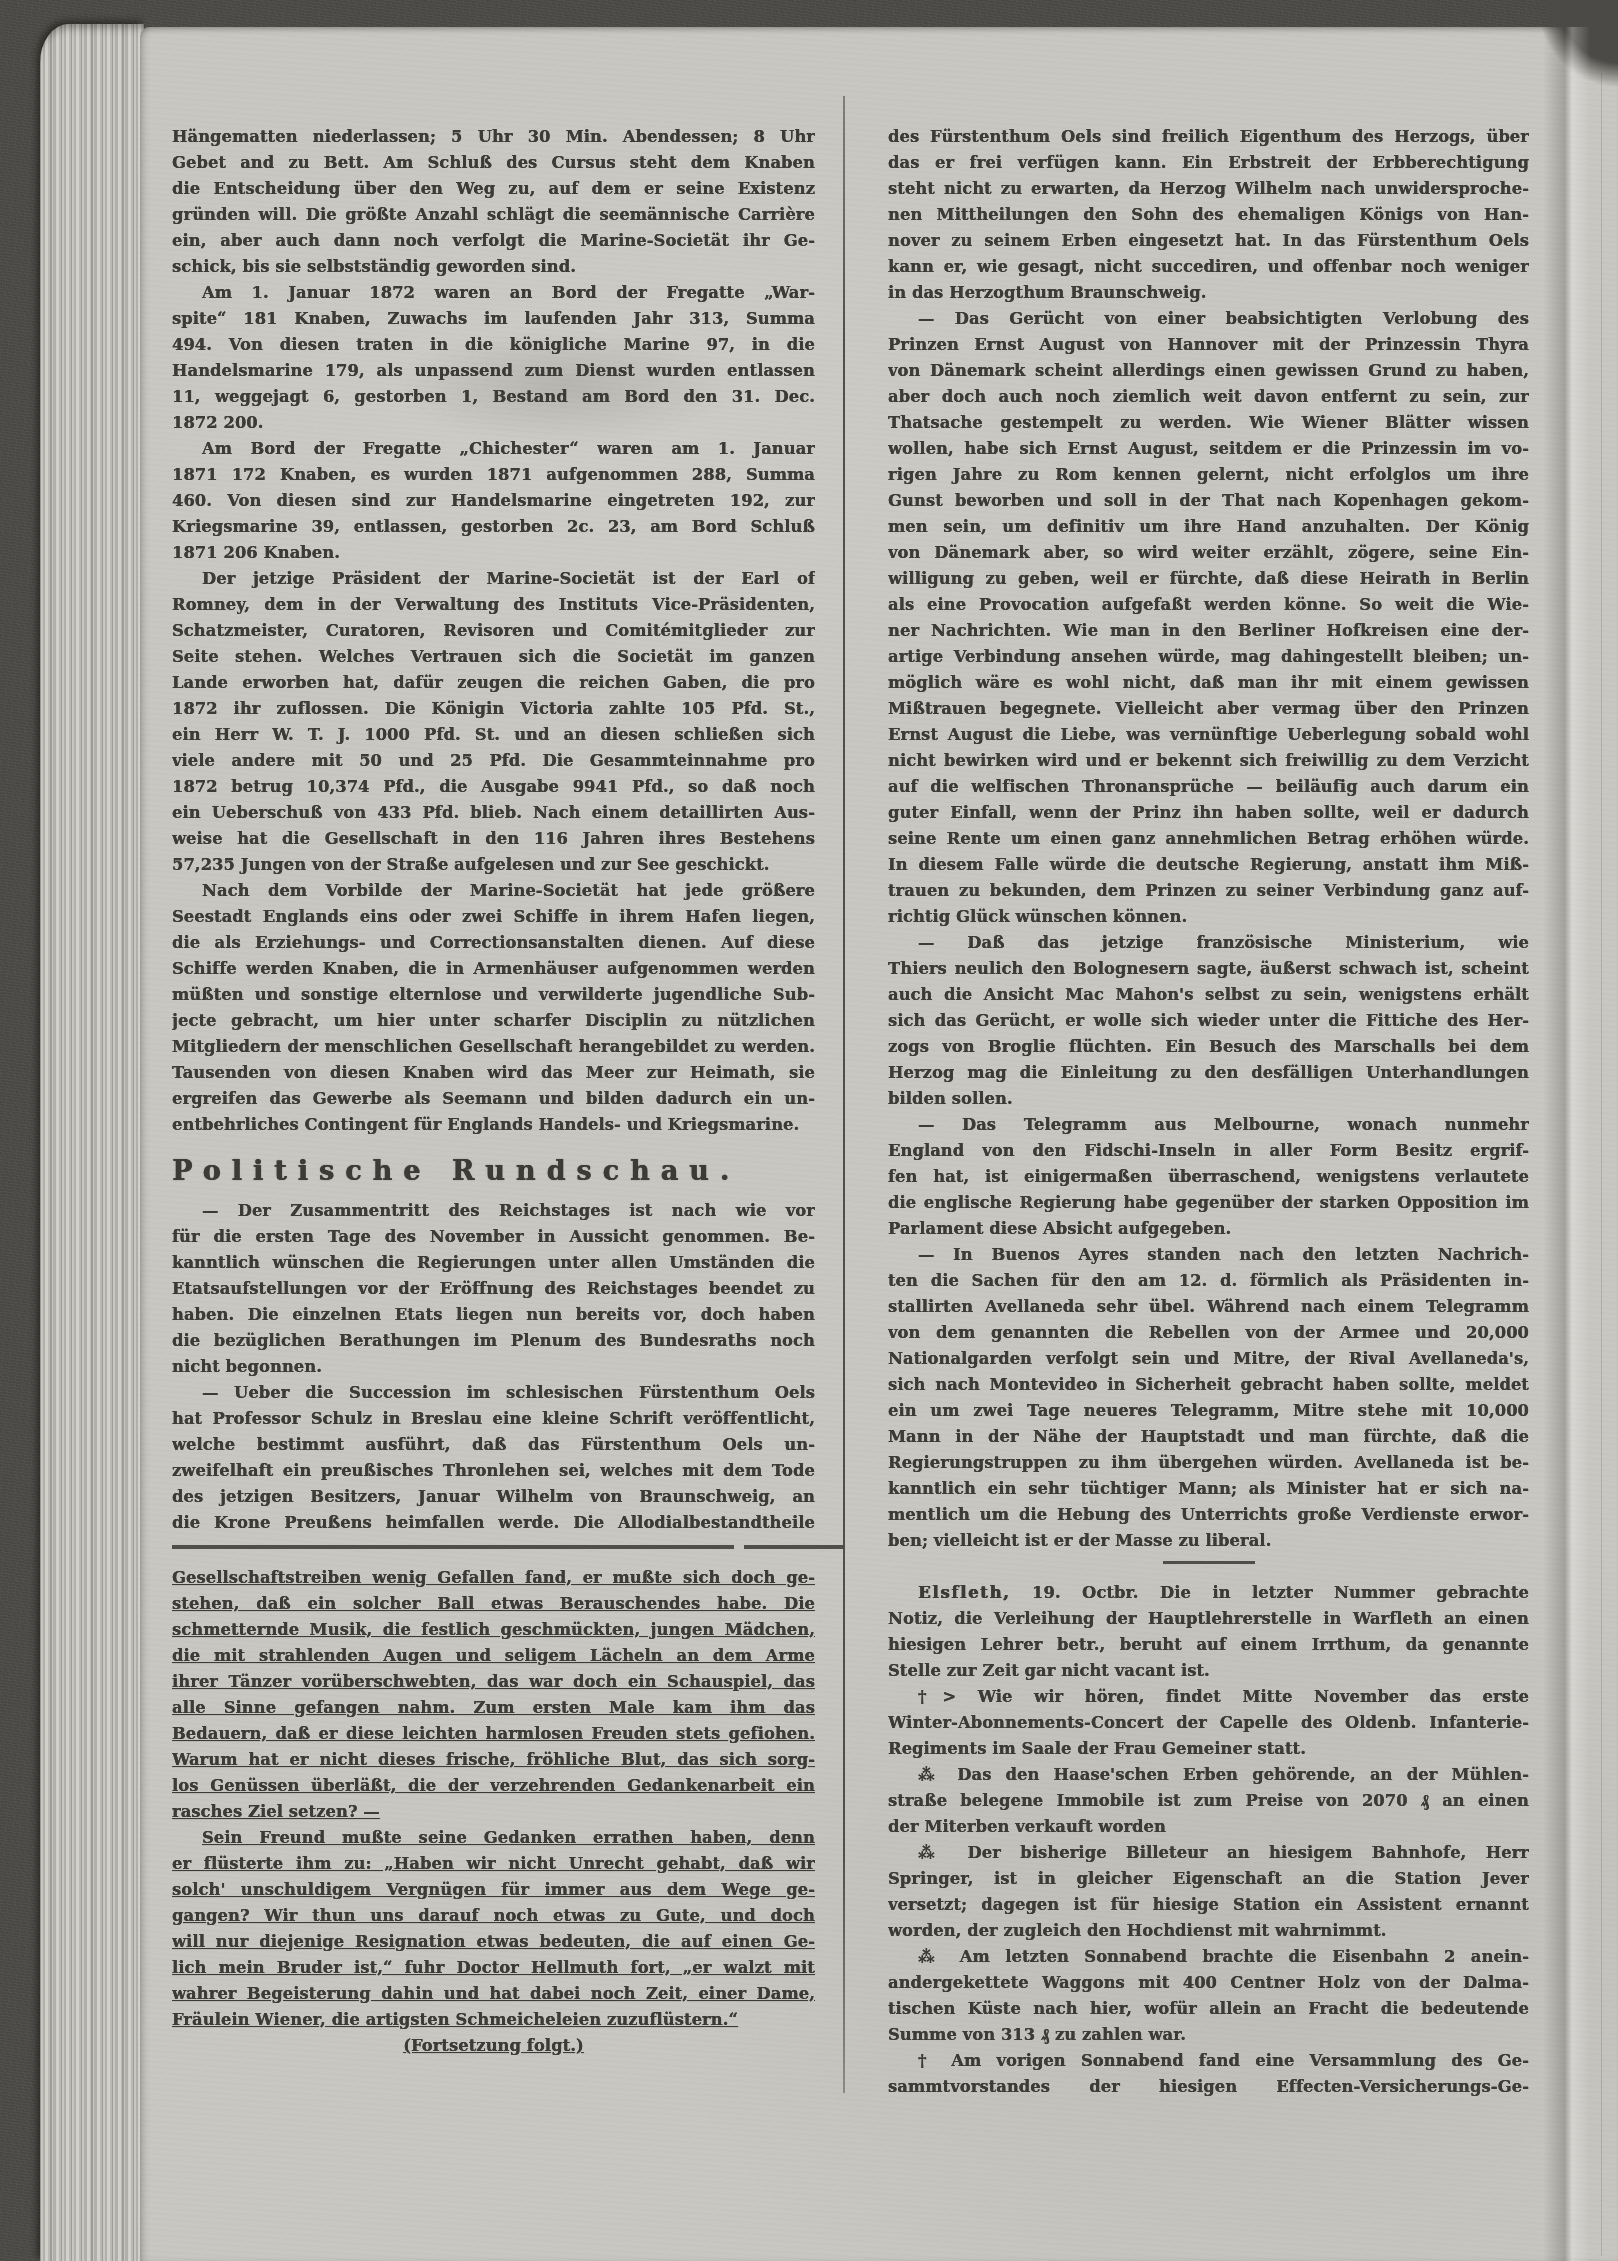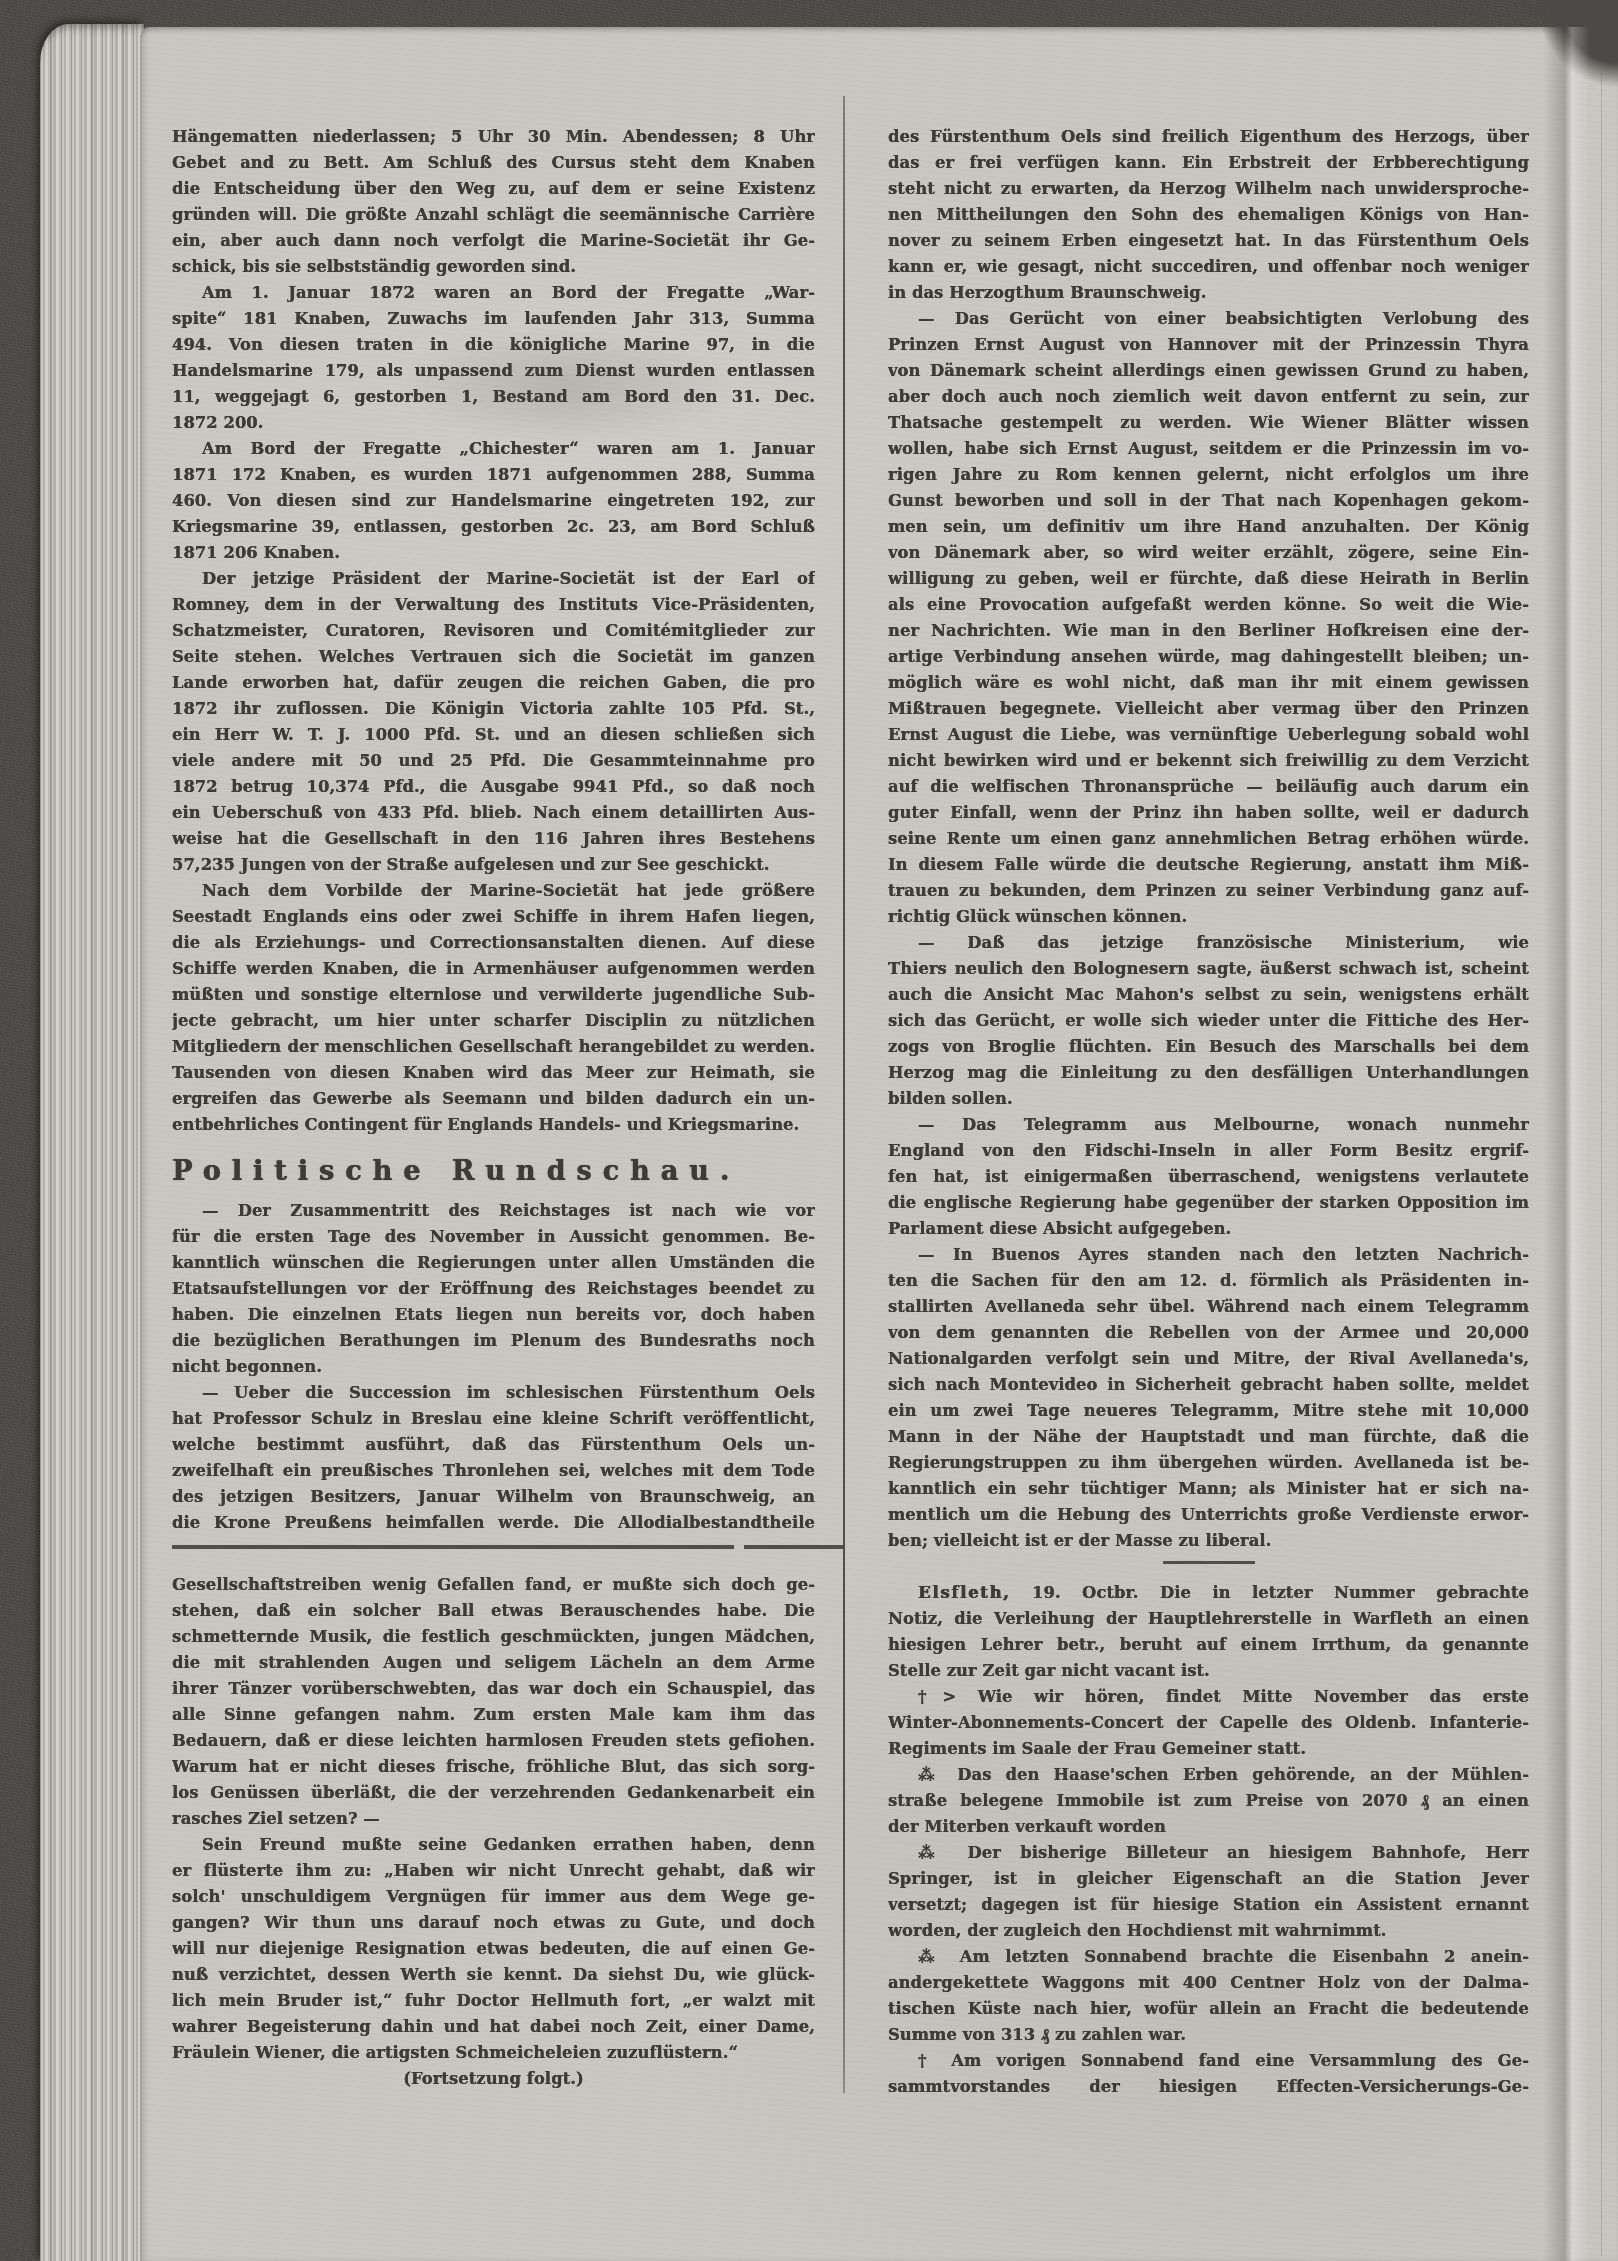--- a/index.html
+++ b/index.html
@@ -70,21 +70,21 @@
     margin-top:9.7px;margin-bottom:4.8px;height:46px;line-height:46px;
     font-size:27px;font-weight:bold;letter-spacing:11px;text-align:left;
     text-shadow:0.6px 0 0 currentColor, 0 0 1.2px rgba(60,58,54,.55);
     white-space:nowrap;overflow:hidden;
   }
   .rule-long{
     margin-top:8.5px;height:3.6px;width:673px;
     background:linear-gradient(90deg,#504e49 0 83.5%, rgba(0,0,0,0) 83.5% 85%, #504e49 85% 100%);
   }
   .rule-short{margin:7.3px auto 0;height:3px;width:92px;background:#504e49;}
-  .sec-left-feuilleton{margin-top:23px;}
+  .sec-left-feuilleton{margin-top:16px;text-decoration:underline;}
   .sec-right-local{margin-top:15.7px;}
 </style>
 </head>
 <body>
 
 <div class="scan">
   <div class="stack"></div>
   <div class="sheet">
     <div class="smudge"></div>
   </div>
@@ -175,21 +175,20 @@
           <div class="line">Warum hat er nicht dieses frische, fröhliche Blut, das sich sorg-</div>
           <div class="line">los Genüssen überläßt, die der verzehrenden Gedankenarbeit ein</div>
           <div class="line no-just">rasches Ziel setzen? —</div>
         </div>
         <div class="para indent">
           <div class="line">Sein Freund mußte seine Gedanken errathen haben, denn</div>
           <div class="line">er flüsterte ihm zu:  „Haben wir nicht Unrecht gehabt, daß wir</div>
           <div class="line">solch' unschuldigem Vergnügen für immer aus dem Wege ge-</div>
           <div class="line">gangen?  Wir thun uns darauf noch etwas zu Gute, und doch</div>
           <div class="line">will nur diejenige Resignation etwas bedeuten, die auf einen Ge-</div>
-          <div class="line">nuß verzichtet, dessen Werth sie kennt.  Da siehst Du, wie glück-</div>
           <div class="line">lich mein Bruder ist,“ fuhr Doctor Hellmuth fort, „er walzt mit</div>
           <div class="line">wahrer Begeisterung dahin und hat dabei noch Zeit, einer Dame,</div>
           <div class="line no-just">Fräulein Wiener, die artigsten Schmeicheleien zuzuflüstern.“</div>
         </div>
         <div class="line center">(Fortsetzung folgt.)</div>
       </div>
     </div>
   <div class="col col-right">
       <div class="section sec-right-main">
         <div class="para">

